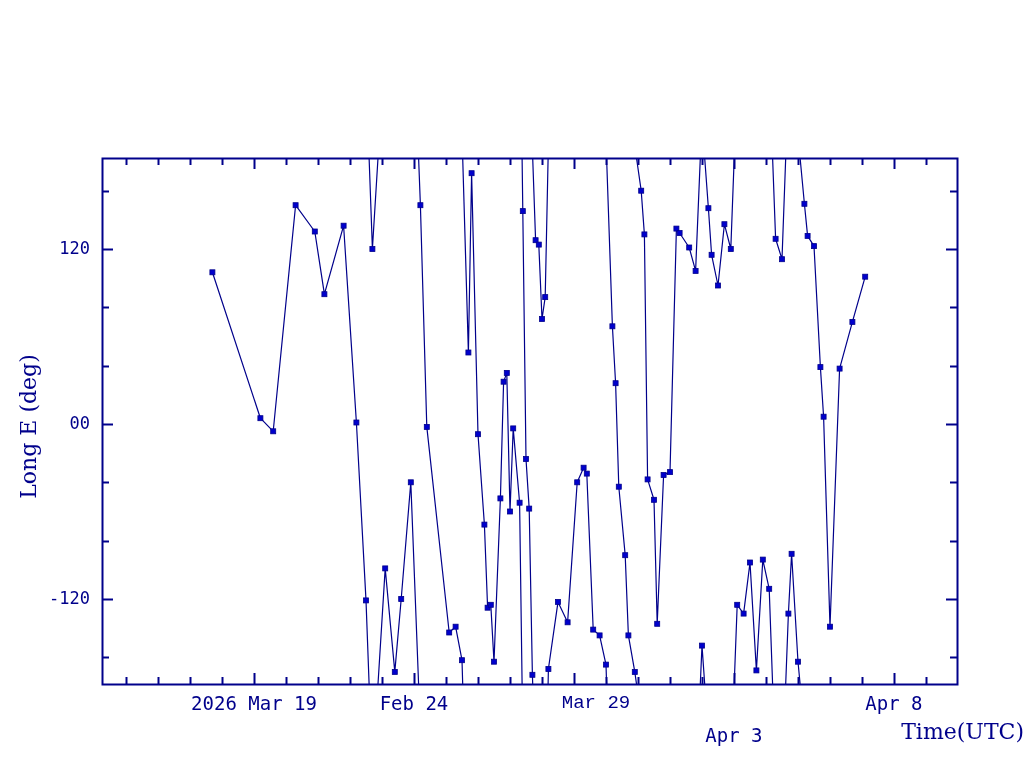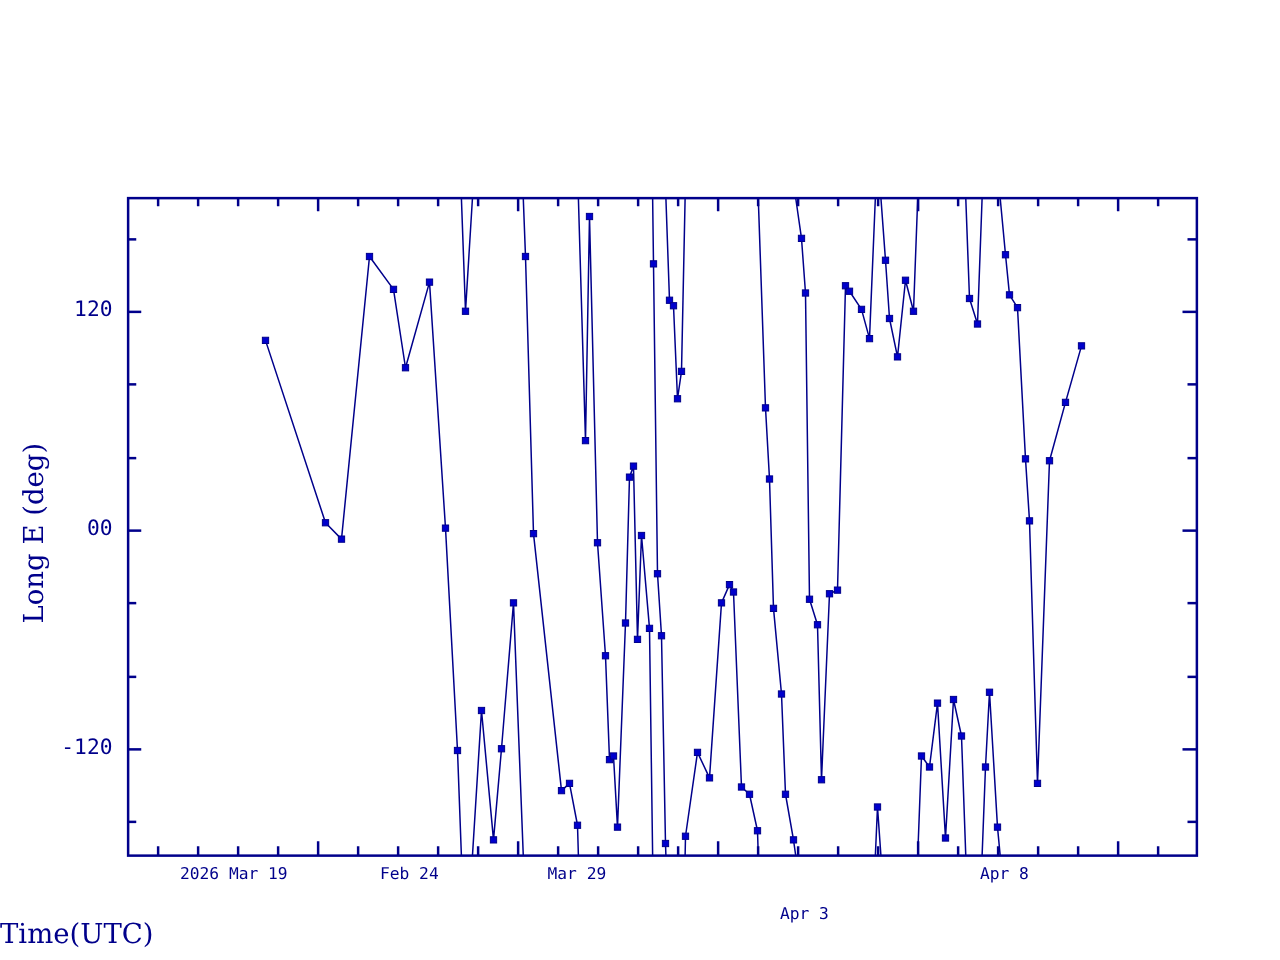--- a/index.html
+++ b/index.html
@@ -33,26 +33,25 @@
     font-size: 21px;
     letter-spacing: 1px;
     color: #00008b;
     white-space: pre;
   }
   .axis-label-x {
     position: absolute;
     left: 0;
     top: 719px;
     width: 1024px;
-    text-align: left;
+    text-align: right;
     font-family: "DejaVu Serif", "Liberation Serif", serif;
     font-size: 22px;
     color: #00008b;
     white-space: pre;
-    margin-top: 16px;
   }
   .axis-label-y {
     position: absolute;
     left: -92px;
     top: 414px;
     width: 240px;
     text-align: center;
     transform: rotate(-90deg);
     transform-origin: 50% 50%;
     font-family: "DejaVu Serif", "Liberation Serif", serif;
@@ -63,22 +62,23 @@
   .tick-label-y {
     position: absolute;
     text-align: right;
     font-family: "DejaVu Sans Mono", "Liberation Mono", monospace;
     font-size: 17px;
     color: #00008b;
     white-space: pre;
   }
   .tick-label-x {
     position: absolute;
+    text-align: center;
     font-family: "DejaVu Sans Mono", "Liberation Mono", monospace;
-    font-size: 13px;
+    font-size: 19px;
     color: #00008b;
     white-space: pre;
   }
   svg { display: block; }
 </style>
 </head>
 <body>
 
 <div id="plot-root">
 
@@ -270,18 +270,18 @@
     </svg>
 
   <div id="y-tick-layer">
       <div class="tick-label-y" style="left: -10px; width: 100px; top: 237.996px;">120</div>
       <div class="tick-label-y" style="left: -10px; width: 100px; top: 412.989px;">00</div>
       <div class="tick-label-y" style="left: -10px; width: 100px; top: 587.983px;">-120</div>
     </div>
   <div id="x-tick-layer">
       <div class="tick-label-x" style="left: 143.993px; width: 220px; top: 692px;">2026 Mar 19</div>
       <div class="tick-label-x" style="left: 303.985px; width: 220px; top: 692px;">Feb 24</div>
-      <div class="tick-label-x" style="left: 438px; width: 220px; top: 692px;">Mar 29</div>
+      <div class="tick-label-x" style="left: 486px; width: 220px; top: 692px; font-family: Liberation Mono, monospace;">Mar 29</div>
       <div class="tick-label-x" style="left: 623.97px; width: 220px; top: 724px;">Apr 3</div>
       <div class="tick-label-x" style="left: 783.963px; width: 220px; top: 692px;">Apr 8</div>
     </div>
 
 </div>
 
 </body></html>

